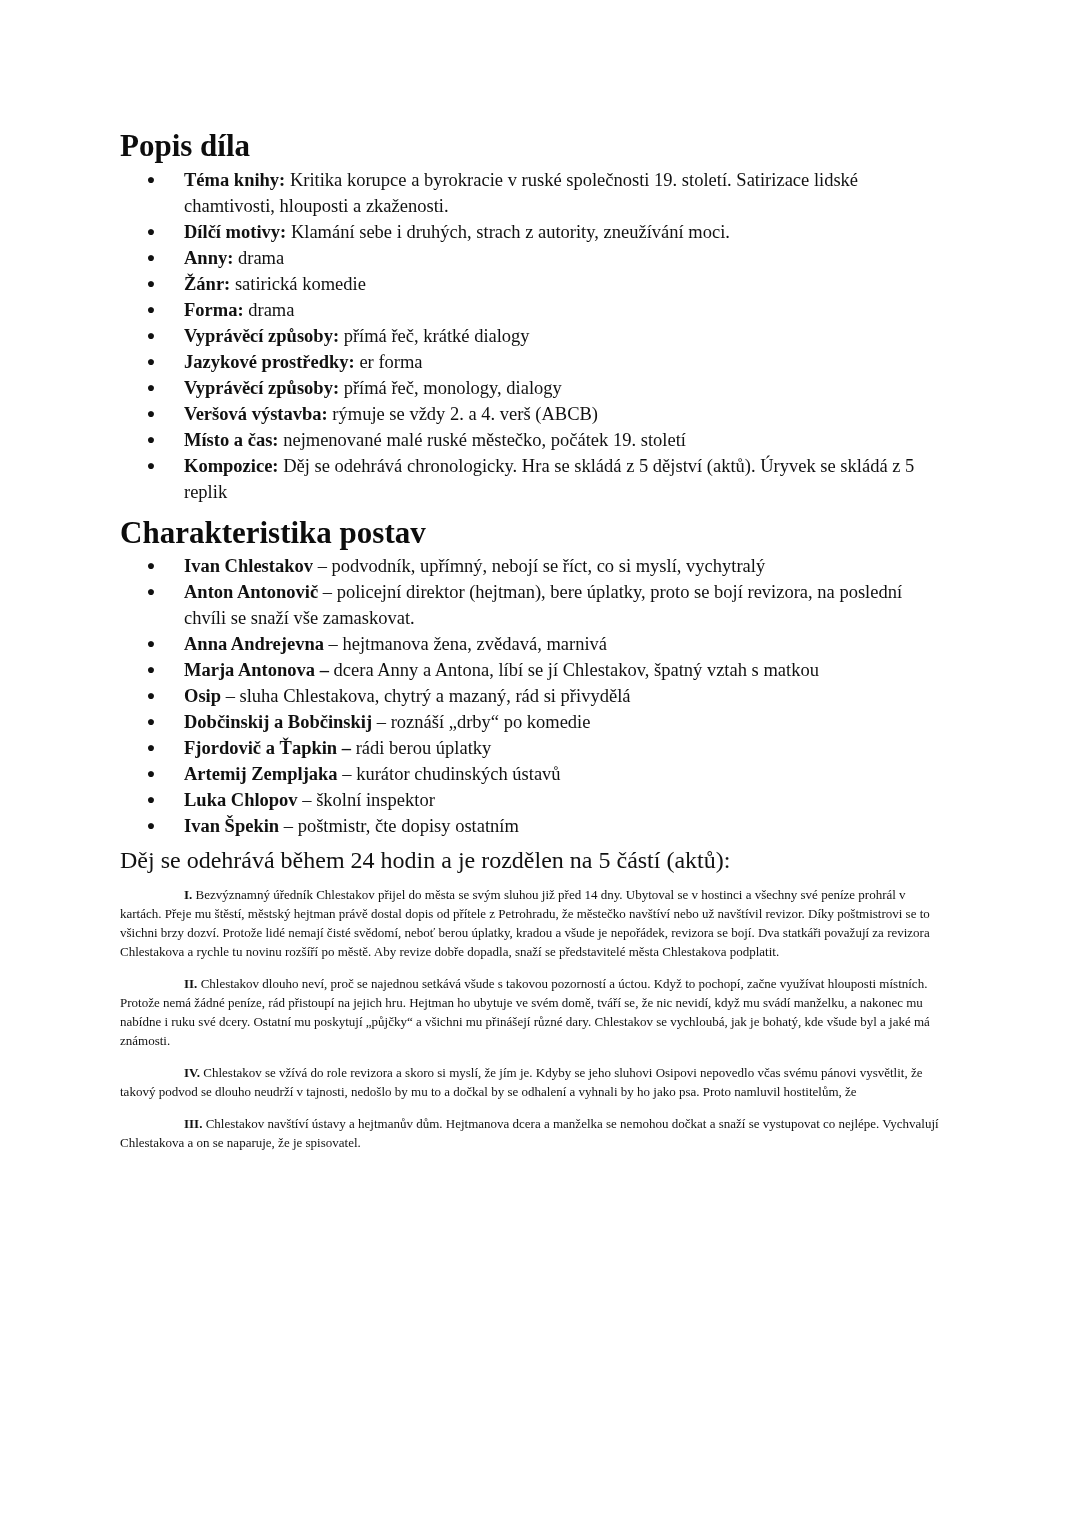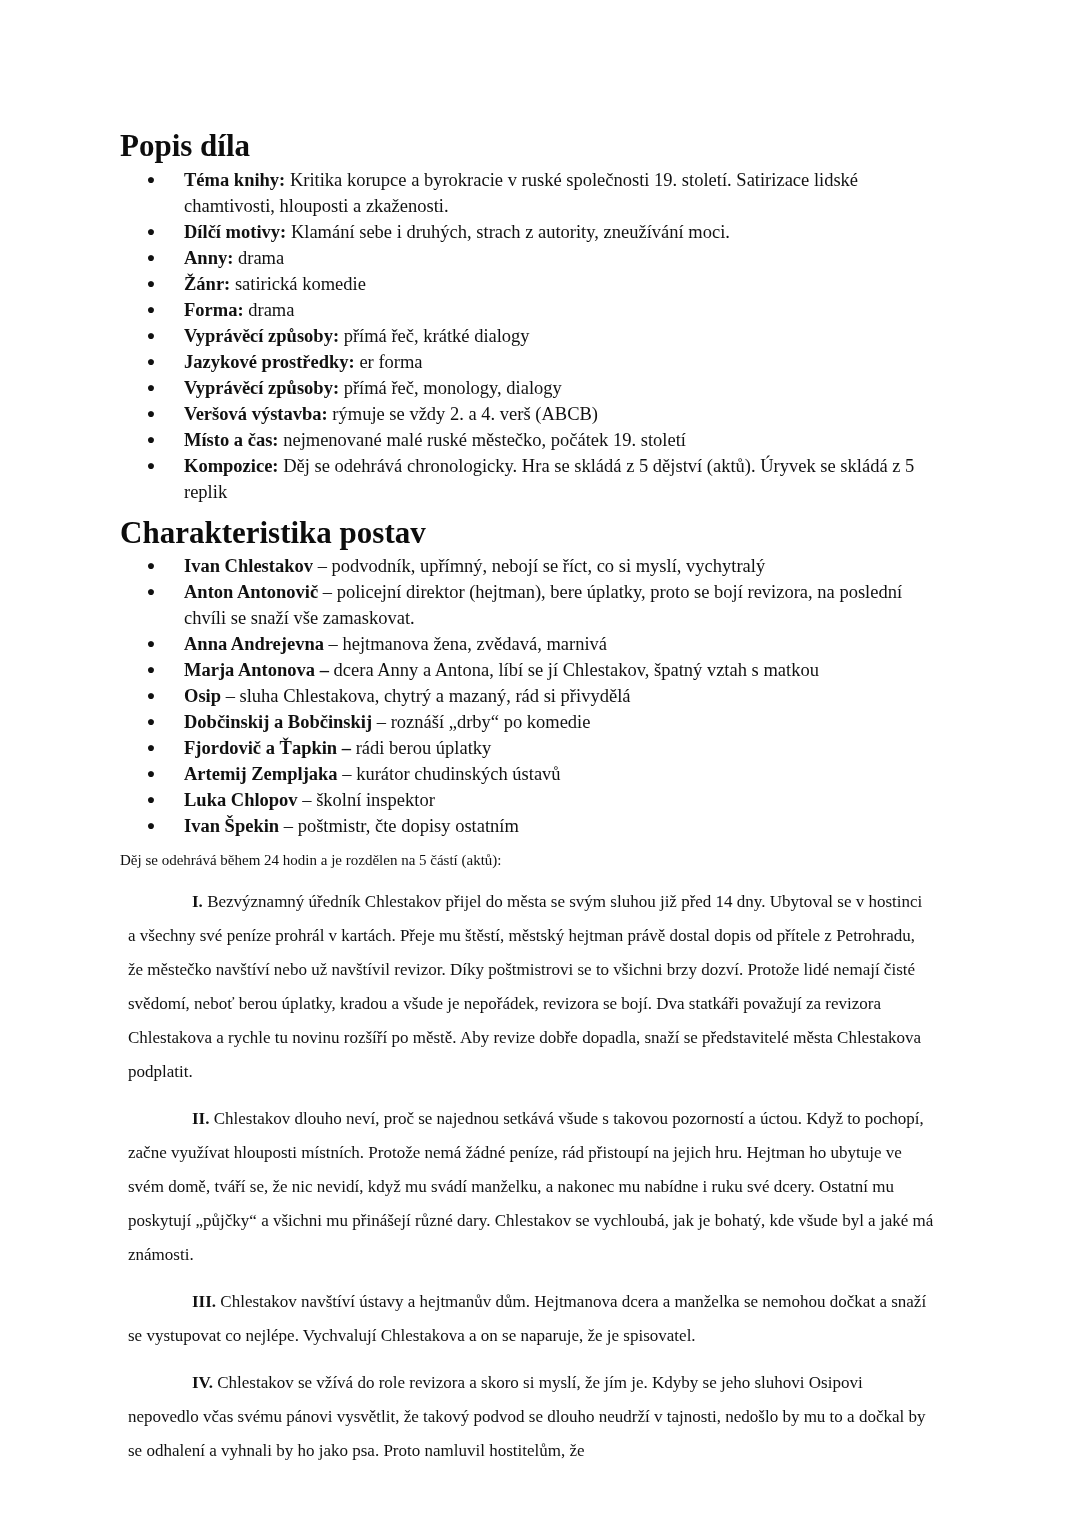--- a/index.html
+++ b/index.html
@@ -49,28 +49,28 @@
       text-align: center;
       font-size: 14px;
       line-height: 26px;
     }
     .label {
       font-weight: bold;
     }
     #sec-popis ul.bullets { margin-top: 3px; margin-bottom: 10px; }
     #sec-postavy ul.bullets { margin-top: 2px; margin-bottom: 8px; }
     .intro {
-      font-size: 15px;
+      font-size: 24px;
       line-height: 26px;
       margin: 2px 0 0 0;
     }
     .act {
-      font-size: 17px;
-      line-height: 34px;
-      margin: 8px;
+      font-size: 13px;
+      line-height: 19px;
+      margin: 0;
       text-indent: 64px;
     }
     .act + .act { margin-top: 13px; }
     .act.first { margin-top: 12px; }
     .act .act-num { font-weight: bold; }
   </style>
 </head>
 <body>
 
 <div class="page">
@@ -105,17 +105,17 @@
       <li><span class="bullet">●</span><span class="label">Artemij Zempljaka</span><span> – kurátor chudinských ústavů</span></li>
       <li><span class="bullet">●</span><span class="label">Luka Chlopov</span><span> – školní inspektor</span></li>
       <li><span class="bullet">●</span><span class="label">Ivan Špekin</span><span> – poštmistr, čte dopisy ostatním</span></li>
     </ul>
   </section>
 
   <section id="sec-dej">
     <p class="intro">Děj se odehrává během 24 hodin a je rozdělen na 5 částí (aktů):</p>
     <p class="act first"><span class="act-num">I.</span><span> Bezvýznamný úředník Chlestakov přijel do města se svým sluhou již před 14 dny. Ubytoval se v hostinci a všechny své peníze prohrál v kartách. Přeje mu štěstí, městský hejtman právě dostal dopis od přítele z Petrohradu, že městečko navštíví nebo už navštívil revizor. Díky poštmistrovi se to všichni brzy dozví. Protože lidé nemají čisté svědomí, neboť berou úplatky, kradou a všude je nepořádek, revizora se bojí. Dva statkáři považují za revizora Chlestakova a rychle tu novinu rozšíří po městě. Aby revize dobře dopadla, snaží se představitelé města Chlestakova podplatit.</span></p>
     <p class="act"><span class="act-num">II.</span><span> Chlestakov dlouho neví, proč se najednou setkává všude s takovou pozorností a úctou. Když to pochopí, začne využívat hlouposti místních. Protože nemá žádné peníze, rád přistoupí na jejich hru. Hejtman ho ubytuje ve svém domě, tváří se, že nic nevidí, když mu svádí manželku, a nakonec mu nabídne i ruku své dcery. Ostatní mu poskytují „půjčky“ a všichni mu přinášejí různé dary. Chlestakov se vychloubá, jak je bohatý, kde všude byl a jaké má známosti.</span></p>
+    <p class="act"><span class="act-num">IV.</span><span> Chlestakov se vžívá do role revizora a skoro si myslí, že jím je. Kdyby se jeho sluhovi Osipovi nepovedlo včas svému pánovi vysvětlit, že takový podvod se dlouho neudrží v tajnosti, nedošlo by mu to a dočkal by se odhalení a vyhnali by ho jako psa. Proto namluvil hostitelům, že</span></p>
     <p class="act"><span class="act-num">III.</span><span> Chlestakov navštíví ústavy a hejtmanův dům. Hejtmanova dcera a manželka se nemohou dočkat a snaží se vystupovat co nejlépe. Vychvalují Chlestakova a on se naparuje, že je spisovatel.</span></p>
-    <p class="act"><span class="act-num">IV.</span><span> Chlestakov se vžívá do role revizora a skoro si myslí, že jím je. Kdyby se jeho sluhovi Osipovi nepovedlo včas svému pánovi vysvětlit, že takový podvod se dlouho neudrží v tajnosti, nedošlo by mu to a dočkal by se odhalení a vyhnali by ho jako psa. Proto namluvil hostitelům, že</span></p>
   </section>
 
 </div>
 
 </body></html>

